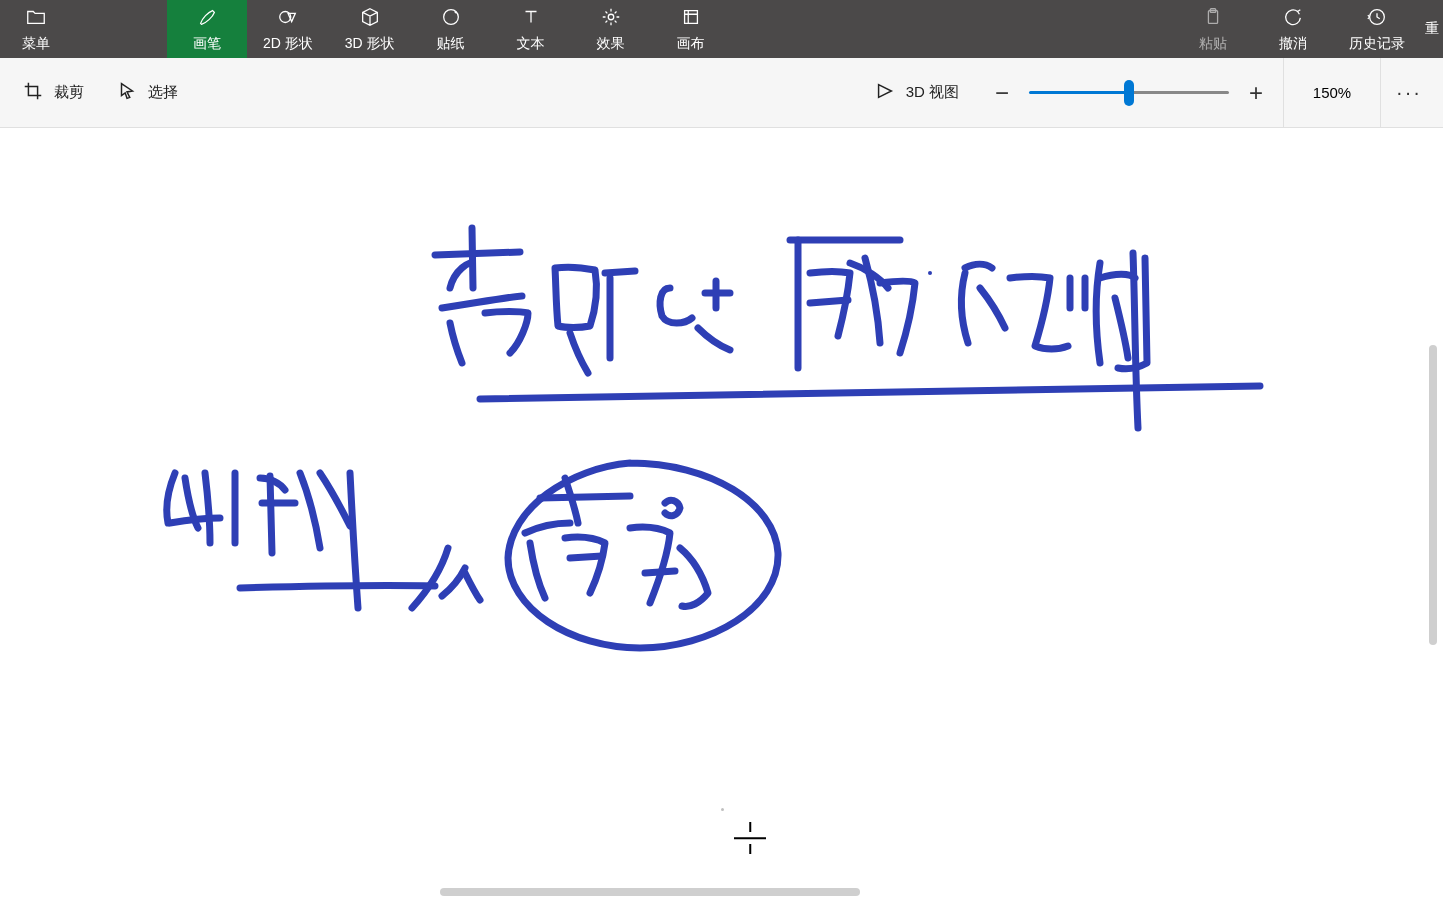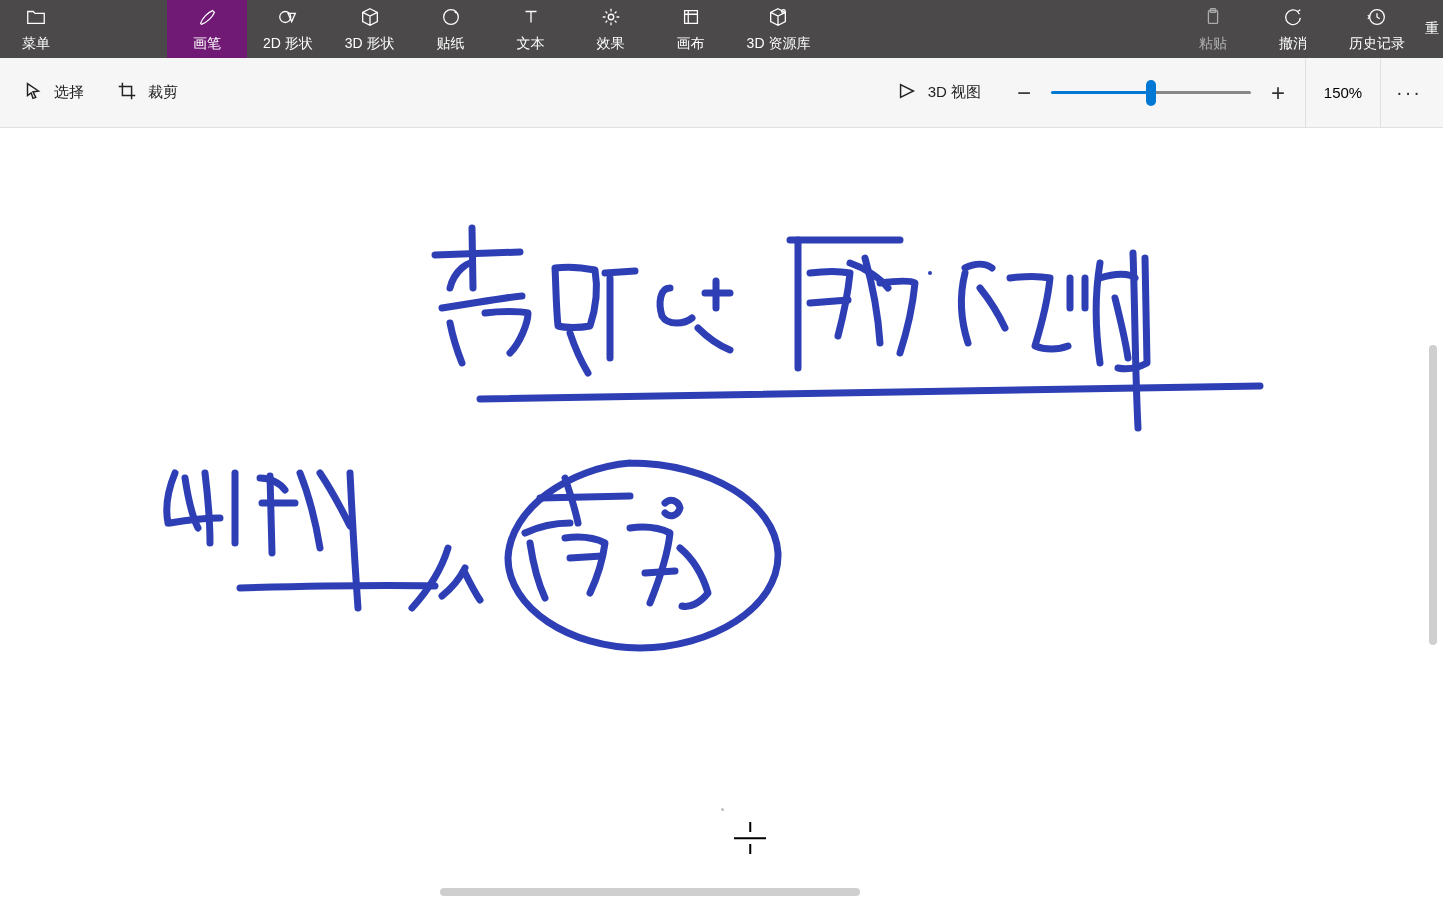--- a/index.html
+++ b/index.html
@@ -26,21 +26,21 @@
     font-size: 14px;
     padding: 16px 16px;
     min-width: 80px;
     cursor: pointer;
     gap: 4px;
   }
   .toolbar-item.menu {
     min-width: 72px;
   }
   .toolbar-item.active {
-    background: #701a75;
+    background: #15803d;
   }
   .toolbar-item.disabled {
     opacity: 0.55;
     cursor: default;
     text-align: center;
   }
   .toolbar-item svg {
     width: 22px;
     height: 22px;
     stroke: #ffffff;
@@ -114,21 +114,21 @@
     position: absolute;
     left: 50%;
     top: 50%;
     transform: translate(-50%, -50%);
     width: 10px;
     height: 26px;
     background: #0078d4;
     border-radius: 5px;
   }
   .zoom-readout {
-    width: 76px;
+    width: 98px;
     height: 100%;
     border-left: 1px solid #e0e0e0;
     border-right: 1px solid #e0e0e0;
     display: flex;
     align-items: center;
     justify-content: center;
     font-size: 15px;
   }
   .more-btn {
     width: 56px;
@@ -295,29 +295,20 @@
 
   <div class="toolbar-item">
     <span>
       <svg viewBox="0 0 24 24">
           <path d="M5 5 h14 v14 h-14 Z M5 9 h14 M9 5 v14"></path>
         </svg>
     </span>
     <span>画布</span>
   </div>
 
-  <div class="toolbar-item">
-    <span>
-      <svg viewBox="0 0 24 24">
-          <path d="M12 3 L20 7 L20 17 L12 21 L4 17 L4 7 Z M4 7 L12 11 L20 7 M12 11 L12 21"></path>
-          <circle cx="18" cy="6" r="2"></circle>
-        </svg>
-    </span>
-    <span>3D 资源库</span>
-  </div>
 
   <div class="toolbar-right-group">
     <div class="toolbar-item disabled">
       <span>
         <svg viewBox="0 0 24 24">
             <rect x="7" y="5" width="10" height="14" rx="1"></rect>
             <rect x="9" y="3" width="6" height="4" rx="1"></rect>
           </svg>
       </span>
       <span>粘贴</span>
@@ -342,32 +333,32 @@
     <div class="toolbar-item" style="min-width:20px;padding:0 4px;">
       <span style="font-size:14px">重</span>
     </div>
   </div>
 </div>
 
 <div class="subbar">
   <div class="subbar-item">
     <span>
       <svg viewBox="0 0 24 24">
+          <path d="M7 3 v14 h14 M3 7 h14 v14"></path>
+        </svg>
+    </span>
+    <span>裁剪</span>
+  </div>
+  <div class="subbar-item">
+    <span>
+      <svg viewBox="0 0 24 24">
           <path d="M6 4 L18 12 L12 13 L15 19 L12 20 L10 14 L6 17 Z"></path>
         </svg>
     </span>
     <span>选择</span>
-  </div>
-  <div class="subbar-item">
-    <span>
-      <svg viewBox="0 0 24 24">
-          <path d="M7 3 v14 h14 M3 7 h14 v14"></path>
-        </svg>
-    </span>
-    <span>裁剪</span>
   </div>
 
   <div class="subbar-right">
     <div class="subbar-item">
       <span>
         <svg viewBox="0 0 24 24">
             <path d="M5 5 L19 12 L5 19 Z"></path>
           </svg>
       </span>
       <span>3D 视图</span>

